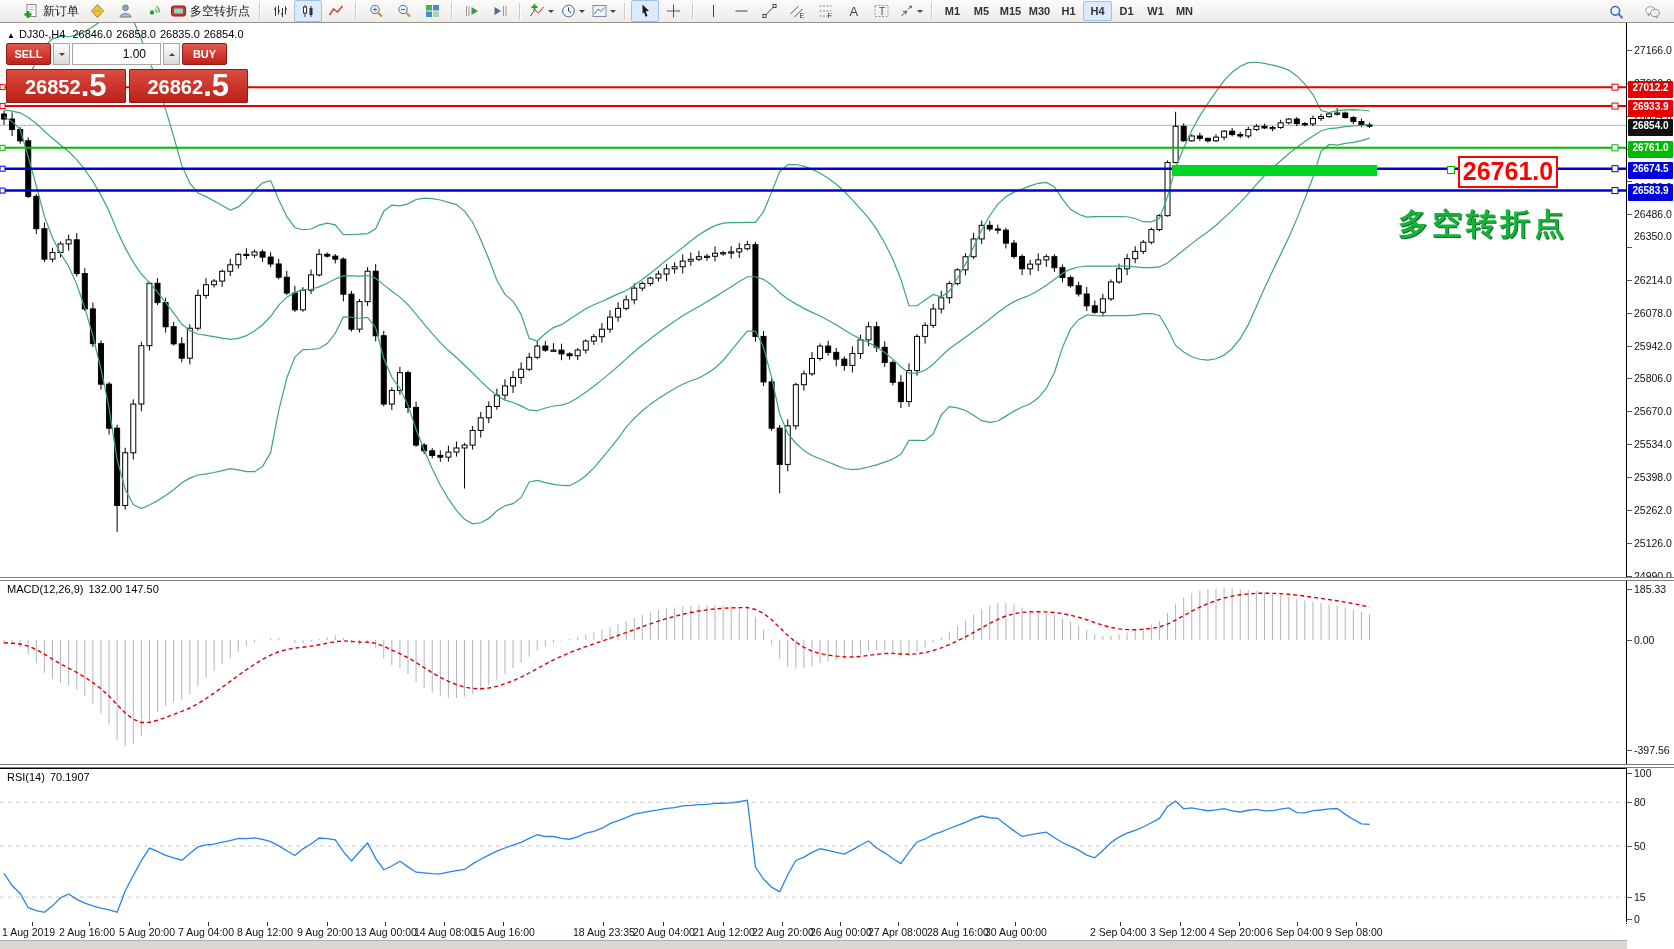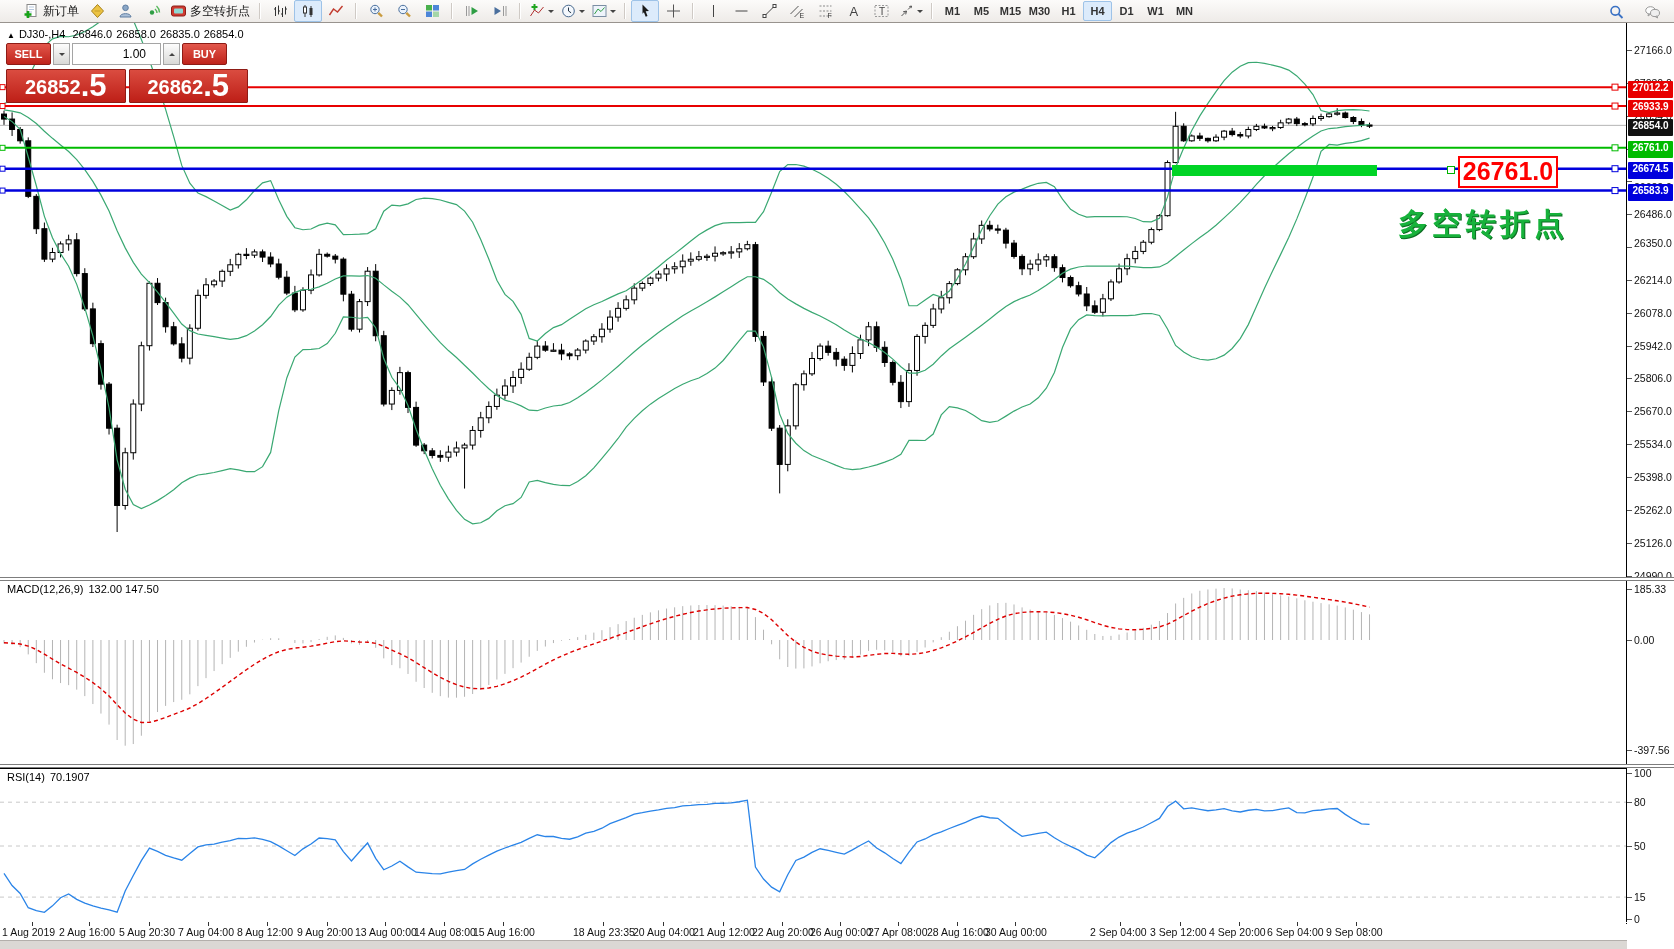--- a/index.html
+++ b/index.html
@@ -918,21 +918,21 @@
       <div class="ax-t" style="top: 54.8438px;">27030.0</div>
       <div class="ax-dash" style="top: 59.8438px;"></div>
       <div class="ax-t" style="top: 87.6875px;">26894.0</div>
       <div class="ax-dash" style="top: 92.6875px;"></div>
       <div class="ax-t" style="top: 120.531px;">26758.0</div>
       <div class="ax-dash" style="top: 125.531px;"></div>
       <div class="ax-t" style="top: 159px;">26622.0</div>
       <div class="ax-dash" style="top: 158.375px;"></div>
       <div class="ax-t" style="top: 186.219px;">26486.0</div>
       <div class="ax-dash" style="top: 191.219px;"></div>
-      <div class="ax-t" style="top: 215px; text-align: right;">26350.0</div>
+      <div class="ax-t" style="top: 208px; text-align: right;">26350.0</div>
       <div class="ax-dash" style="top: 224.062px;"></div>
       <div class="ax-t" style="top: 251.906px;">26214.0</div>
       <div class="ax-dash" style="top: 256.906px;"></div>
       <div class="ax-t" style="top: 284.75px;">26078.0</div>
       <div class="ax-dash" style="top: 289.75px;"></div>
       <div class="ax-t" style="top: 317.594px;">25942.0</div>
       <div class="ax-dash" style="top: 322.594px;"></div>
       <div class="ax-t" style="top: 350.438px;">25806.0</div>
       <div class="ax-dash" style="top: 355.438px;"></div>
       <div class="ax-t" style="top: 383.281px;">25670.0</div>
@@ -968,21 +968,21 @@
       <div class="ax-t" style="top: 869.1px;">15</div>
       <div class="ax-dash" style="top: 874.1px;"></div>
       <div class="ax-t" style="top: 891px;">0</div>
       <div class="ax-dash" style="top: 896px;"></div>
     </div>
   <div class="time-axis" id="timeAxis">
       <div class="tx" style="left: 2px;">1 Aug 2019</div>
       <div class="tx-tick" style="left: 32px;"></div>
       <div class="tx" style="left: 59px;">2 Aug 16:00</div>
       <div class="tx-tick" style="left: 89px;"></div>
-      <div class="tx" style="left: 119px;">5 Aug 20:30</div>
+      <div class="tx" style="left: 119px;">5 Aug 20:00</div>
       <div class="tx-tick" style="left: 149px;"></div>
       <div class="tx" style="left: 178px;">7 Aug 04:00</div>
       <div class="tx-tick" style="left: 208px;"></div>
       <div class="tx" style="left: 237px;">8 Aug 12:00</div>
       <div class="tx-tick" style="left: 267px;"></div>
       <div class="tx" style="left: 297px;">9 Aug 20:00</div>
       <div class="tx-tick" style="left: 327px;"></div>
       <div class="tx" style="left: 355px;">13 Aug 00:00</div>
       <div class="tx-tick" style="left: 385px;"></div>
       <div class="tx" style="left: 414px;">14 Aug 08:00</div>

